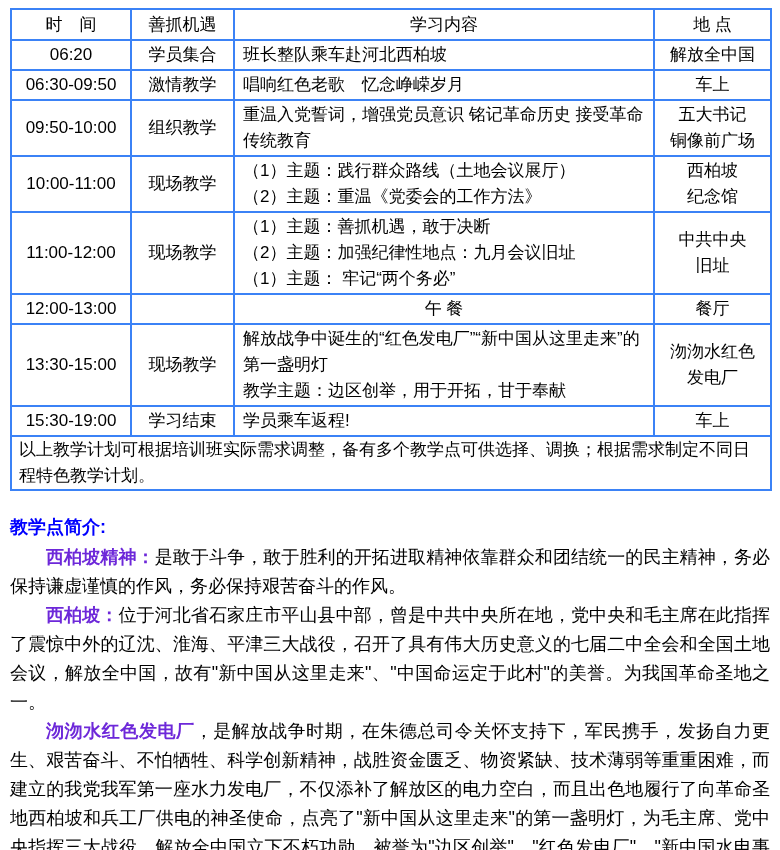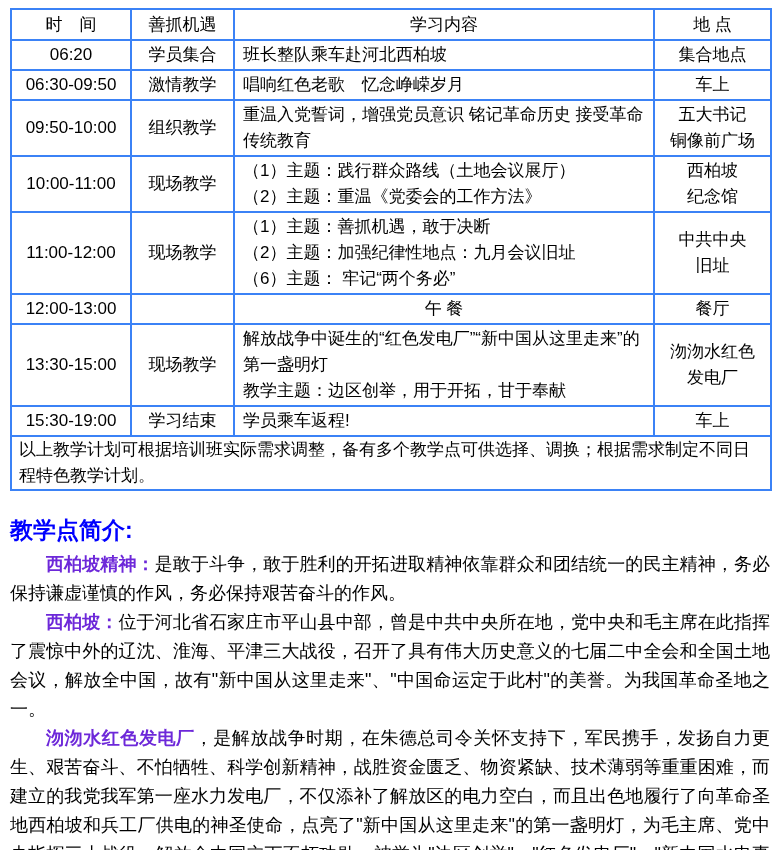--- a/index.html
+++ b/index.html
@@ -47,21 +47,21 @@
   }
   .content-line { min-height: 26px; }
   
   .intro {
     margin-top: 24px;
     font-size: 18px;
   }
   .intro-heading {
     color: #0000ff;
     font-weight: bold;
-    font-size: 23px;
+    font-size: 18px;
     margin: 0 0 4px 0;
   }
   .intro p {
     margin: 0;
     text-indent: 2em;
     text-align: justify;
     line-height: 29px;
   }
   .term {
     color: #6d28d9;
@@ -89,21 +89,21 @@
       </tr>
     </thead>
     <tbody>
         <tr>
           <td class="c-time">06:20</td>
           <td class="c-format">学员集合</td>
           <td class="c-content">
             <div class="content-line">班长整队乘车赴河北西柏坡</div>
           </td>
           <td class="c-location">
-            <div>集合地点</div>
+            <div>解放全中国</div>
           </td>
         </tr>
         <tr>
           <td class="c-time">06:30-09:50</td>
           <td class="c-format">激情教学</td>
           <td class="c-content">
             <div class="content-line">唱响红色老歌　忆念峥嵘岁月</div>
           </td>
           <td class="c-location">
             <div>车上</div>
@@ -131,21 +131,21 @@
             <div>西柏坡</div>
             <div>纪念馆</div>
           </td>
         </tr>
         <tr>
           <td class="c-time">11:00-12:00</td>
           <td class="c-format">现场教学</td>
           <td class="c-content">
             <div class="content-line">（1）主题：善抓机遇，敢于决断</div>
             <div class="content-line">（2）主题：加强纪律性地点：九月会议旧址</div>
-            <div class="content-line">（6）主题： 牢记“两个务必”</div>
+            <div class="content-line">（1）主题： 牢记“两个务必”</div>
           </td>
           <td class="c-location">
             <div>中共中央</div>
             <div>旧址</div>
           </td>
         </tr>
         <tr>
           <td class="c-time">12:00-13:00</td>
           <td class="c-format"></td>
           <td class="c-content center">

